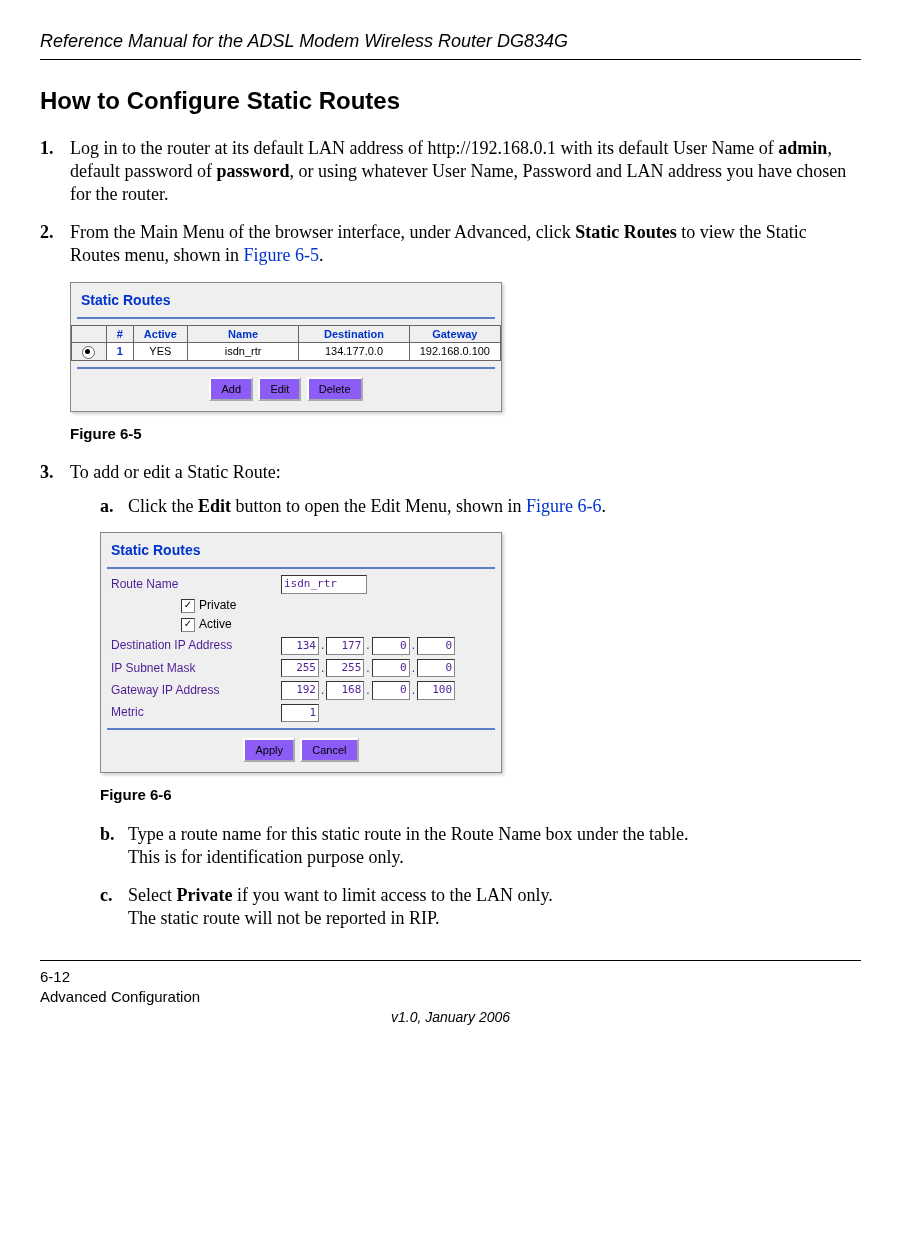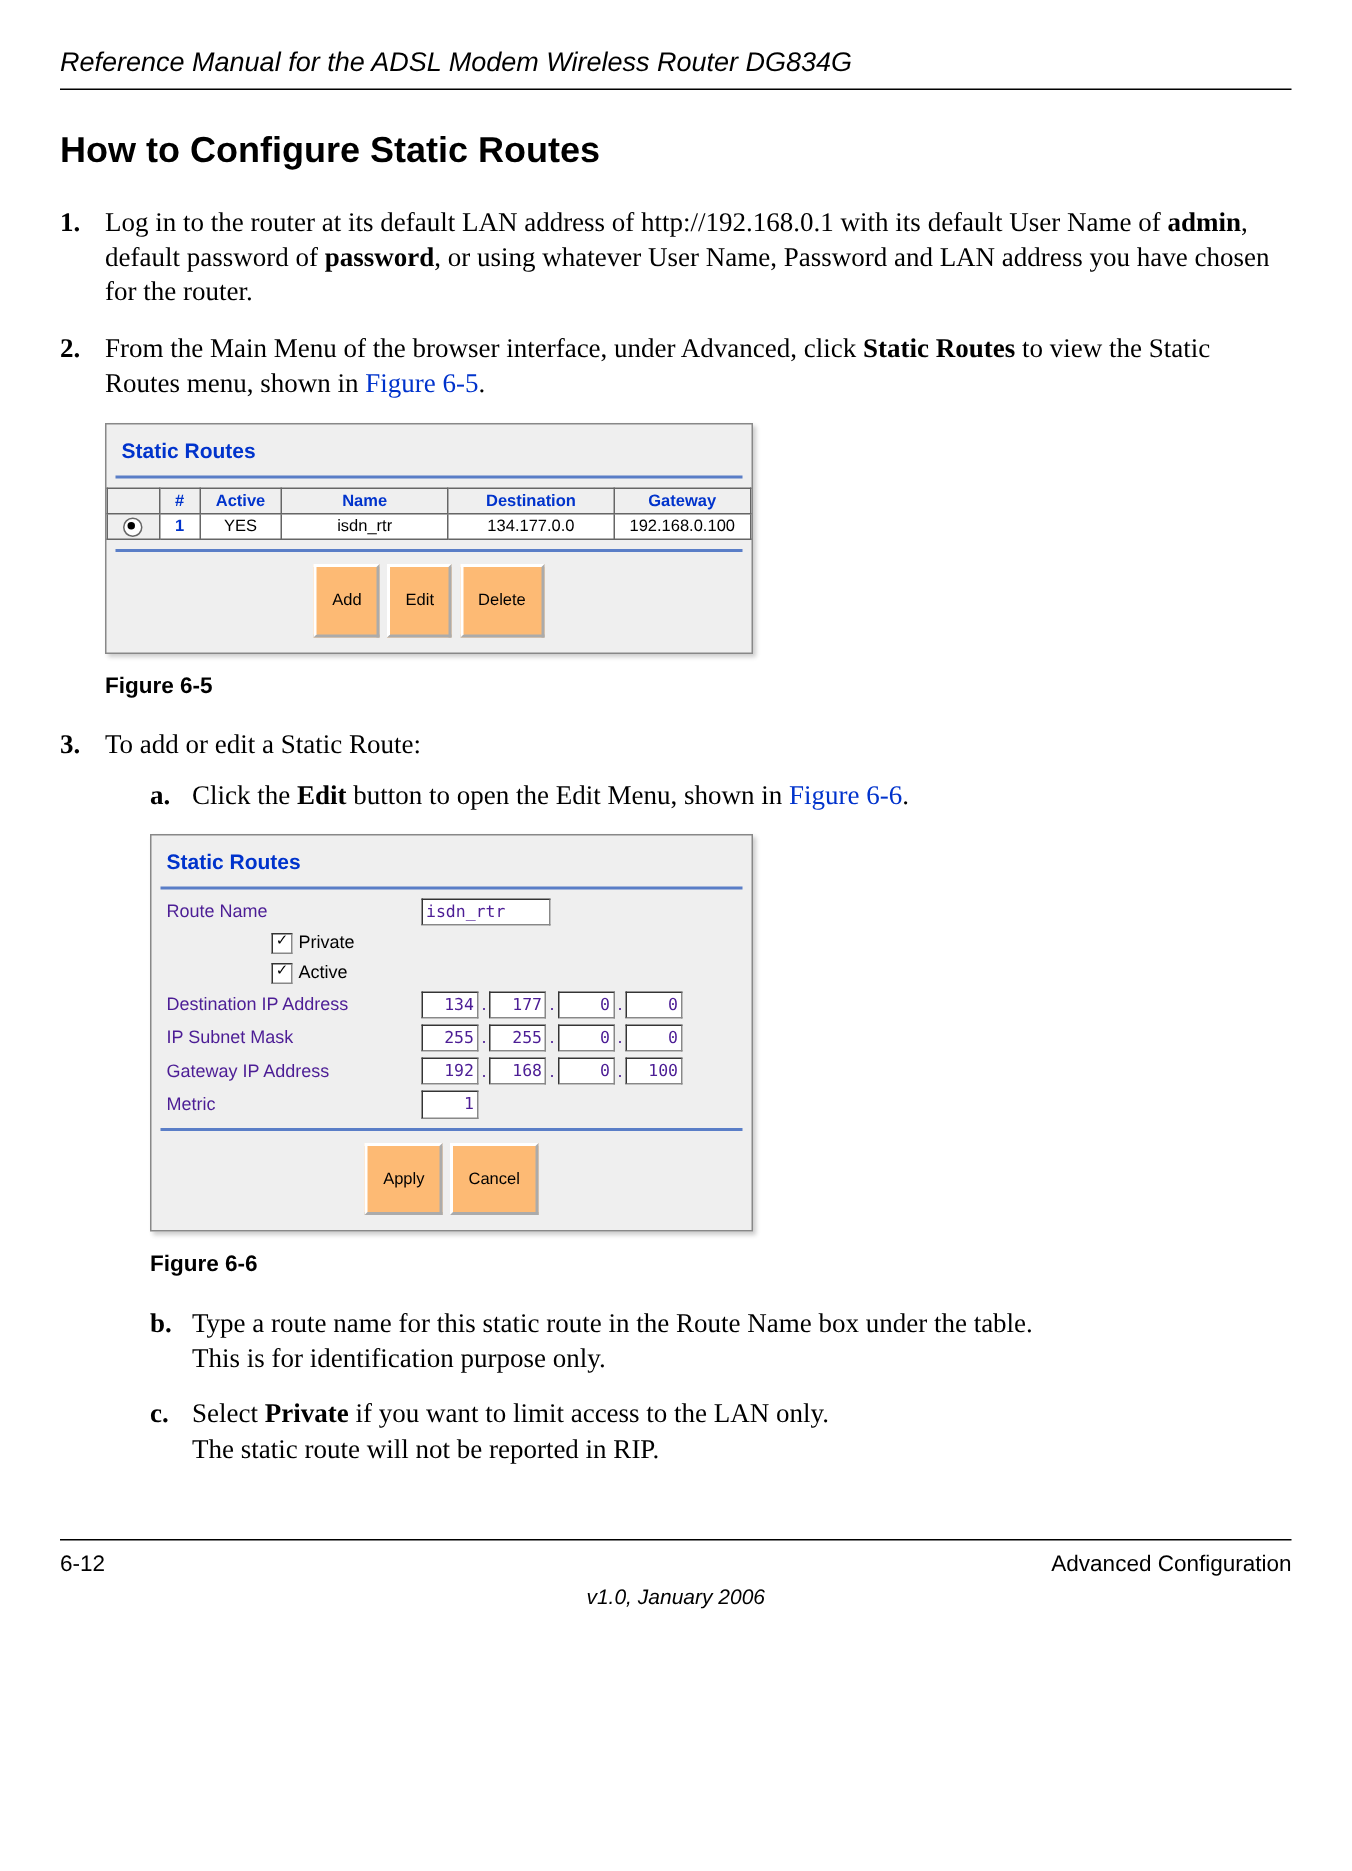--- a/index.html
+++ b/index.html
@@ -100,22 +100,22 @@
     background: #efefef;
   }
   .routes-table td:first-child { background:#efefef; }
   .btn-row {
     text-align: center;
     padding: 4px 0 10px 0;
   }
   .win-btn {
     font-family: Arial, sans-serif;
     font-size: 11px;
-    padding: 15px 10px;
-    background: #fdba74;
+    padding: 3px 10px;
+    background: #8b5cf6;
     border: 2px outset #fff;
     margin: 0 1px;
     display: inline-block;
   }
   .form-row {
     display: flex;
     align-items: center;
     padding: 2px 10px;
     font-size: 12px;
     color: #4c1d95;
@@ -165,26 +165,27 @@
     background:#fff;
     position:relative;
     vertical-align:middle;
   }
   .radio .dot {
     width:5px;height:5px;background:#000;border-radius:50%;
     position:absolute;top:2px;left:2px;
   }
   .footer {
     border-top: 1px solid #000;
-    margin-top: 48px;
+    margin-top: 30px;
     padding-top: 6px;
     display: flex;
     justify-content: space-between;
     font-family: Arial, sans-serif;
     font-size: 15px;
+    flex-direction: column;
   }
   .footer-center {
     text-align: center;
     font-family: Arial, sans-serif;
     font-style: italic;
     font-size: 14px;
     margin-top: 2px;
   }
   .dot-sep { margin: 0 2px; }
 </style>

